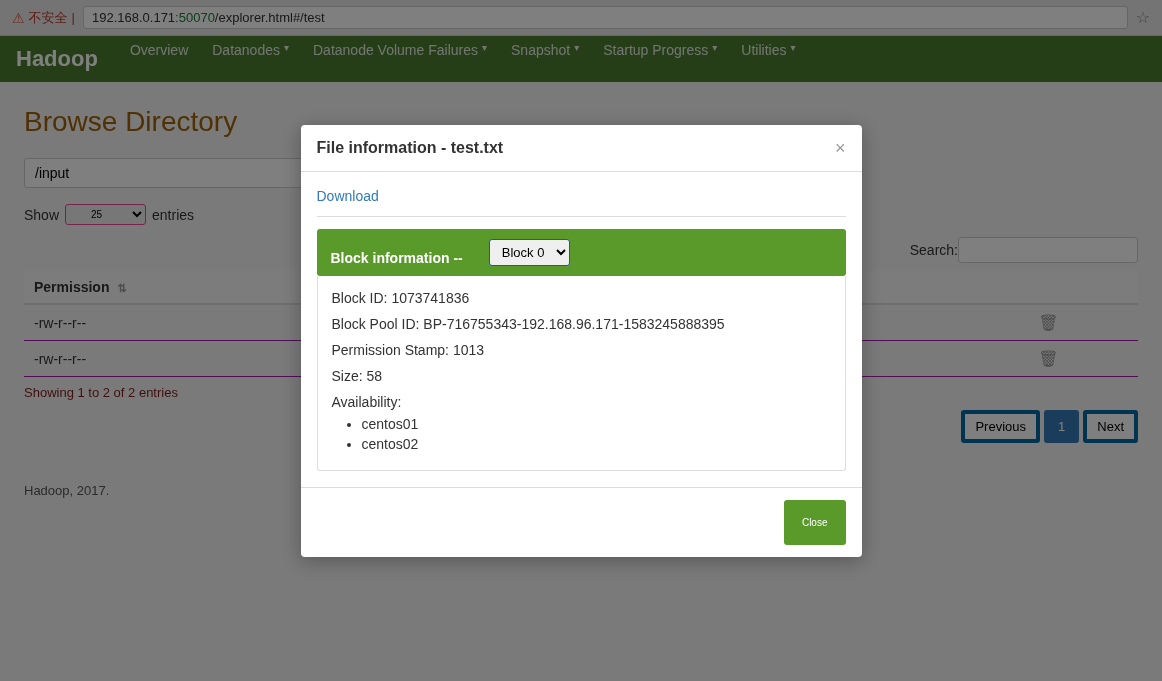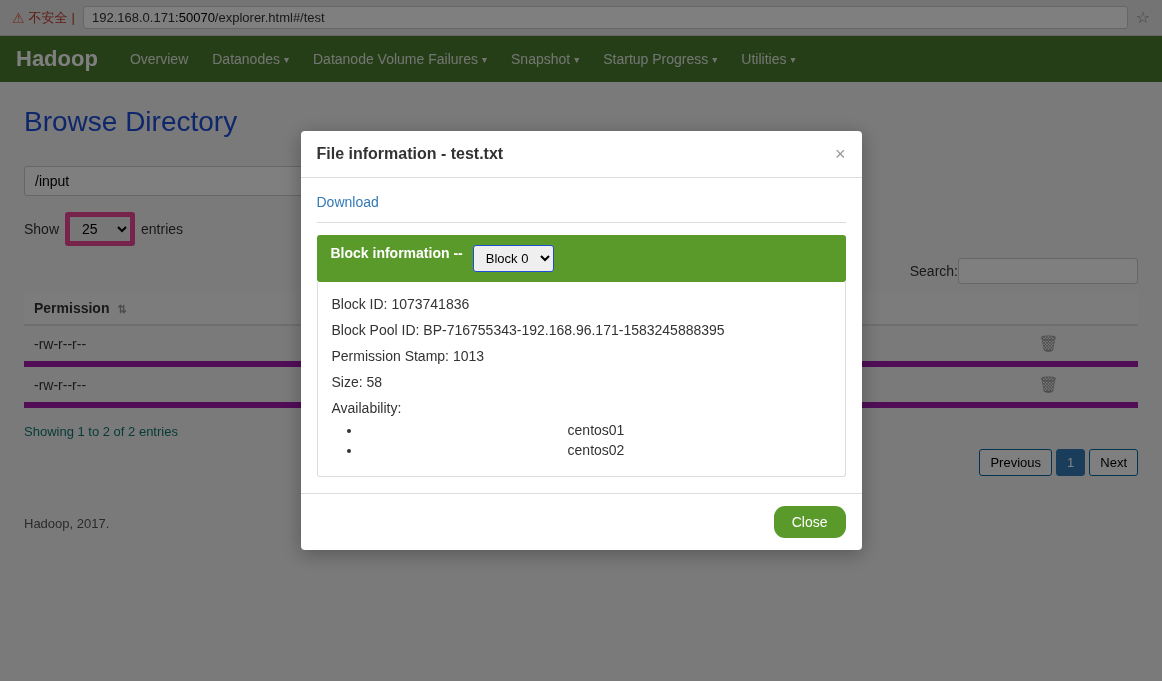--- a/index.html
+++ b/index.html
@@ -44,40 +44,40 @@
       height: 46px;
     }
     .navbar-brand {
       font-size: 22px;
       font-weight: bold;
       color: white;
       margin-right: 20px;
     }
     .navbar-item {
       color: rgba(255,255,255,0.85);
-      padding: 0 12px;
+      padding: 6px 12px;
       height: 46px;
       display: flex;
-      align-items: center;
+      align-items: flex-start;
       cursor: pointer;
       font-size: 14px;
       gap: 4px;
     }
     .navbar-item .caret { font-size: 10px; }
 
     
     .page-content {
       padding: 24px 24px;
       position: relative;
     }
     .page-title {
       font-size: 28px;
       font-weight: 300;
-      color: #1d4ed8;
-      margin-bottom: 28px;
+      color: #a16207;
+      margin-bottom: 20px;
     }
 
     
     .dir-controls {
       display: flex;
       gap: 0;
       margin-bottom: 16px;
     }
     .dir-input {
       border: 1px solid #ccc;
@@ -104,23 +104,23 @@
 
     
     .show-entries {
       display: flex;
       align-items: center;
       gap: 6px;
       margin-bottom: 12px;
       font-size: 14px;
     }
     .entries-select {
-      border: 5px solid #ec4899;
-      padding: 3px 8px;
-      font-size: 14px;
+      border: 1px solid #ec4899;
+      padding: 3px 21px;
+      font-size: 10px;
       border-radius: 3px;
     }
 
     
     .table-controls {
       display: flex;
       justify-content: space-between;
       align-items: center;
       margin-bottom: 8px;
     }
@@ -145,52 +145,52 @@
     .dir-table th {
       background: #f9f9f9;
       border-bottom: 2px solid #ddd;
       padding: 8px 10px;
       text-align: left;
       font-weight: 600;
       color: #333;
     }
     .dir-table td {
       padding: 8px 10px;
-      border-bottom: 6px solid #a21caf;
+      border-bottom: 1px solid #a21caf;
     }
     .sort-icon { color: #999; font-size: 11px; margin-left: 4px; }
     .file-link { color: #337ab7; text-decoration: none; }
     .delete-icon { color: #999; cursor: pointer; font-size: 16px; }
 
     
     .pagination-area {
       display: flex;
       justify-content: flex-end;
       align-items: center;
       margin-top: 10px;
       gap: 4px;
     }
     .page-btn {
-      border: 1px solid #0369a1;
+      border: 4px solid #0369a1;
       background: white;
       padding: 5px 10px;
       cursor: pointer;
       font-size: 13px;
       border-radius: 3px;
     }
     .page-btn.active {
       background: #337ab7;
       color: white;
       border-color: #337ab7;
     }
 
     .showing-text {
       font-size: 13px;
-      color: #0f766e;
-      margin-top: 16px;
+      color: #7f1d1d;
+      margin-top: 8px;
     }
 
     .footer-text {
       margin-top: 40px;
       font-size: 13px;
       color: #555;
     }
 
     
     .modal-overlay {
@@ -242,22 +242,22 @@
       border-top: 1px solid #ddd;
       margin: 12px 0;
     }
 
     
     .block-info-header {
       background: #5a9a2a;
       color: white;
       padding: 10px 14px;
       display: flex;
-      align-items: flex-start;
-      gap: 10px;
+      align-items: flex-end;
+      gap: 26px;
       border-radius: 3px;
       margin-bottom: 0;
     }
     .block-info-label {
       font-size: 14px;
       font-weight: 600;
     }
     .block-select {
       padding: 4px 8px;
       font-size: 13px;
@@ -280,50 +280,49 @@
     .availability-label {
       margin-bottom: 6px;
     }
     .availability-list {
       list-style: disc;
       padding-left: 30px;
     }
     .availability-list li {
       margin-bottom: 4px;
       font-size: 14px;
-      text-align: center;
     }
 
     .modal-footer {
       padding: 12px 16px;
       border-top: 1px solid #ddd;
       display: flex;
       justify-content: flex-end;
     }
     .close-btn {
       background: #5a9a2a;
       color: white;
       border: none;
-      padding: 8px 18px;
-      border-radius: 11px;
-      cursor: pointer;
-      font-size: 14px;
+      padding: 17px 18px;
+      border-radius: 3px;
+      cursor: pointer;
+      font-size: 10px;
     }
   </style>
 </head>
 <body>
 
 <div class="browser-bar">
   <div class="browser-warning">
     <span class="browser-warning-icon">⚠</span>
     <span>不安全</span>
     <span>|</span>
   </div>
   <div class="url-bar">
-    <span>192.168.0.171</span><span style="color:#000000">:50070</span><span>/explorer.html#/test</span>
+    <span>192.168.0.171</span><span style="color:#15803d">:50070</span><span>/explorer.html#/test</span>
   </div>
   <span class="star-icon">☆</span>
 </div>
 
 <nav class="navbar">
   <span class="navbar-brand">Hadoop</span>
   <div class="navbar-item">
     <span>Overview</span>
   </div>
   <div class="navbar-item">

